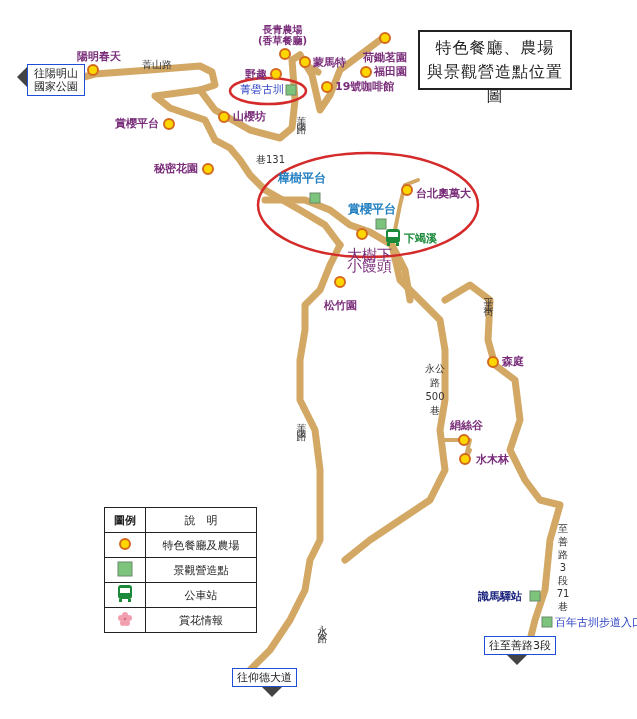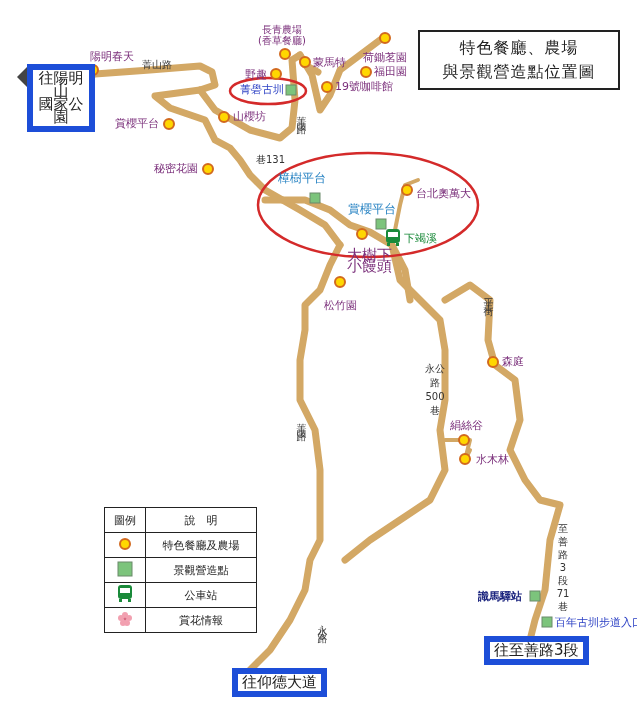--- a/index.html
+++ b/index.html
@@ -1,31 +1,31 @@
 <!DOCTYPE html>
 <html><head>
 <meta charset="utf-8">
 <style>
   html,body{margin:0;padding:0;background:#fff;}
   body{width:637px;height:719px;position:relative;overflow:hidden;font-family:"DejaVu Sans","Liberation Sans",sans-serif;}
   #map{position:absolute;left:0;top:0;width:637px;height:719px;}
   .road{fill:none;stroke:#d3a865;stroke-width:7;stroke-linecap:round;stroke-linejoin:round;}
   .road-thin{fill:none;stroke:#d3a865;stroke-width:4;stroke-linecap:round;stroke-linejoin:round;}
-  .lbl{position:absolute;white-space:nowrap;font-weight:normal;font-size:11px;line-height:12px;}
+  .lbl{position:absolute;white-space:nowrap;font-weight:bold;font-size:11px;line-height:12px;}
   .poi{color:#7a2e7a;}
   .spot{color:#2a3fc4;font-weight:normal;}
   .deck{color:#1f7ec0;font-size:12px;}
   .bus{color:#1a8a3a;}
   .road-name{color:#333;font-weight:normal;font-size:10px;}
   .vert{writing-mode:vertical-rl;text-orientation:upright;letter-spacing:4px;}
-  .title-box{position:absolute;left:418px;top:30px;width:202px;height:60px;border:2px solid #222;background:#fff;text-align:center;font-size:16px;line-height:24px;color:#222;padding-top:4px;box-sizing:border-box;letter-spacing:1px;}
-  .sign{position:absolute;border:6px solid #1d4ed8;background:#fff;font-size:15px;line-height:13px;color:#222;text-align:center;padding:2px 4px;}
+  .title-box{position:absolute;left:418px;top:30px;width:154px;height:60px;border:2px solid #222;background:#fff;text-align:center;font-size:16px;line-height:24px;color:#222;padding-top:4px;box-sizing:border-box;letter-spacing:1px;}
+  .sign{position:absolute;border:1px solid #1d4ed8;background:#fff;font-size:11px;line-height:13px;color:#222;text-align:center;padding:2px 4px;}
   .legend{position:absolute;left:104px;top:507px;border-collapse:collapse;font-size:11px;color:#222;background:#fff;}
   .legend td{border:1px solid #222;height:24px;padding:0 4px;}
-  .legend td.ic{width:32px;text-align:center;}
+  .legend td.ic{width:32px;text-align:center;font-weight:bold;}
   .legend td.tx{width:102px;text-align:center;}
 </style>
 </head>
 <body>
 
 <svg id="map" viewBox="0 0 637 719" xmlns="http://www.w3.org/2000/svg">
 
   <g>
     <path class="road" d="M80,78 L95,74 L150,70 L200,66 L212,72 L215,85 L200,90 L155,96 L170,108 L205,120 L215,140 L230,148 L240,160 L250,175 L265,190 L300,210 L325,225 L340,245"></path>
     <path class="road" d="M200,90 L215,110 L250,130 L280,138 L292,128 L295,100 L292,60 L300,55 L312,75 L320,110 L330,95 L340,70 L380,40"></path>
@@ -83,21 +83,21 @@
 <div class="title-box">
   <div>特色餐廳、農場</div>
   <div>與景觀營造點位置圖</div>
 </div>
 
 <div class="sign" style="left:27px;top:64px;width:48px;white-space:pre-line;">往陽明山
 國家公園</div>
 <div class="sign" style="left:232px;top:668px;">往仰德大道</div>
 <div class="sign" style="left:484px;top:636px;">往至善路3段</div>
 
-<div class="lbl poi" style="left:90px;top:51px;">陽明春天</div>
+<div class="lbl poi" style="left:77px;top:51px;">陽明春天</div>
 <div class="lbl poi" style="left:258px;top:24px;text-align:center;white-space:pre-line;line-height:11px;font-size:10px;">長青農場
 (香草餐廳)</div>
 <div class="lbl poi" style="left:363px;top:20px;margin-top:32px;">荷鋤茗園</div>
 <div class="lbl poi" style="left:313px;top:57px;">蒙馬特</div>
 <div class="lbl poi" style="left:374px;top:66px;">福田園</div>
 <div class="lbl poi" style="left:245px;top:69px;">野趣</div>
 <div class="lbl poi" style="left:335px;top:81px;">19號咖啡館</div>
 <div class="lbl poi" style="left:233px;top:111px;">山櫻坊</div>
 <div class="lbl poi" style="left:115px;top:118px;">賞櫻平台</div>
 <div class="lbl poi" style="left:154px;top:163px;">秘密花園</div>

